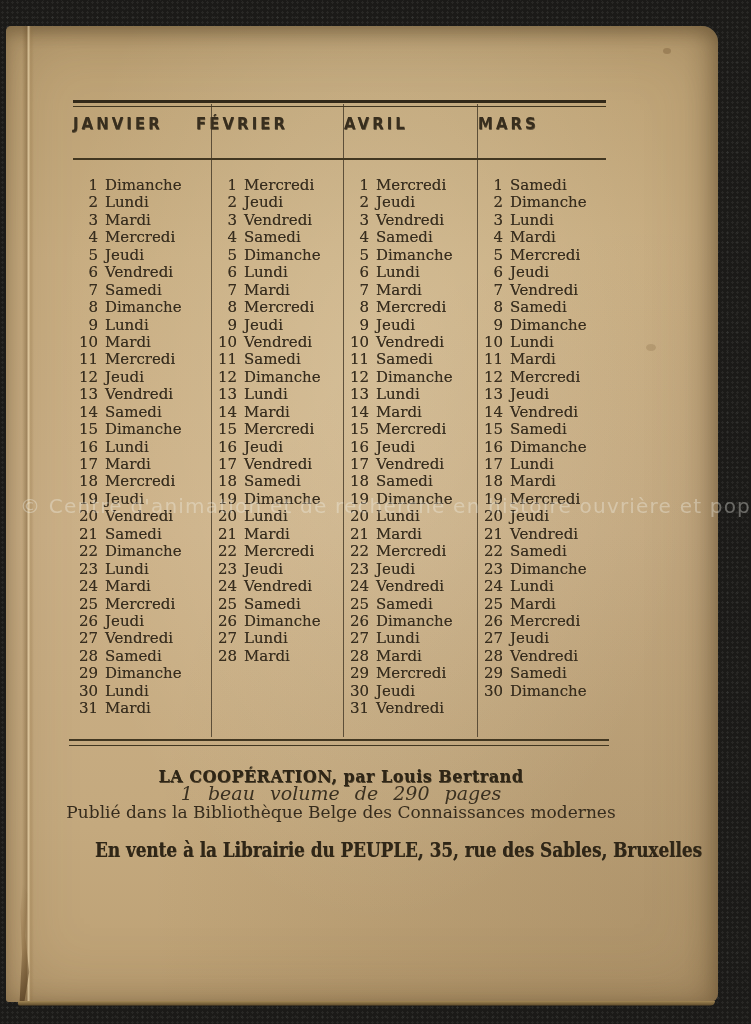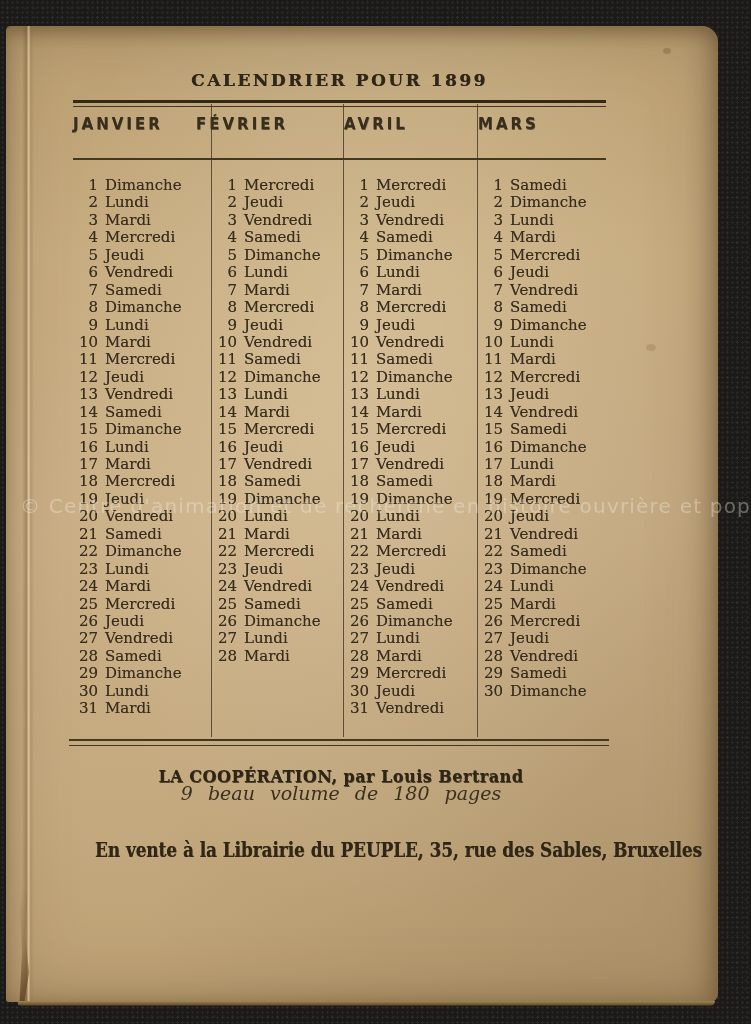--- a/index.html
+++ b/index.html
@@ -94,21 +94,20 @@
 </head>
 <body>
 
 <div id="canvas">
   <div id="paper">
     <div class="crease"></div>
     <div class="crease-tear"></div>
     <div class="blemish" style="left:657px;top:22px;width:8px;height:6px;"></div>
     <div class="blemish" style="left:640px;top:318px;width:10px;height:7px;opacity:.6;"></div>
 
-    <div class="page-title ink">CALENDRIER POUR 1899</div>
 
     <div class="rule rule-thick"></div>
     <div class="rule rule-thin1"></div>
 
     <div class="month-head mh0">JANVIER</div>
     <div class="month-head mh1">FÉVRIER</div>
     <div class="month-head mh2">AVRIL</div>
     <div class="month-head mh3">MARS</div>
 
     <div class="rule head-rule"></div>
@@ -603,18 +602,19 @@
         <div class="day-row">
           <span class="dnum">30</span>
           <span class="dname">Dimanche</span>
         </div>
       </div>
 
     <div class="rule brule1"></div>
     <div class="rule brule2"></div>
 
     <div class="ad ad-title">LA COOPÉRATION, par Louis Bertrand</div>
-    <div class="ad ad-volume">9 beau volume de 180 pages</div>
+    <div class="ad ad-volume">1 beau volume de 290 pages</div>
+    <div class="ad ad-publisher">Publié dans la Bibliothèque Belge des Connaissances modernes</div>
     <div class="ad ad-vendor">En vente à la Librairie du PEUPLE, 35, rue des Sables, Bruxelles</div>
   </div>
 
   <div class="watermark">© Centre d'animation et de recherche en histoire ouvrière et populaire</div>
 </div>
 
 </body></html>

